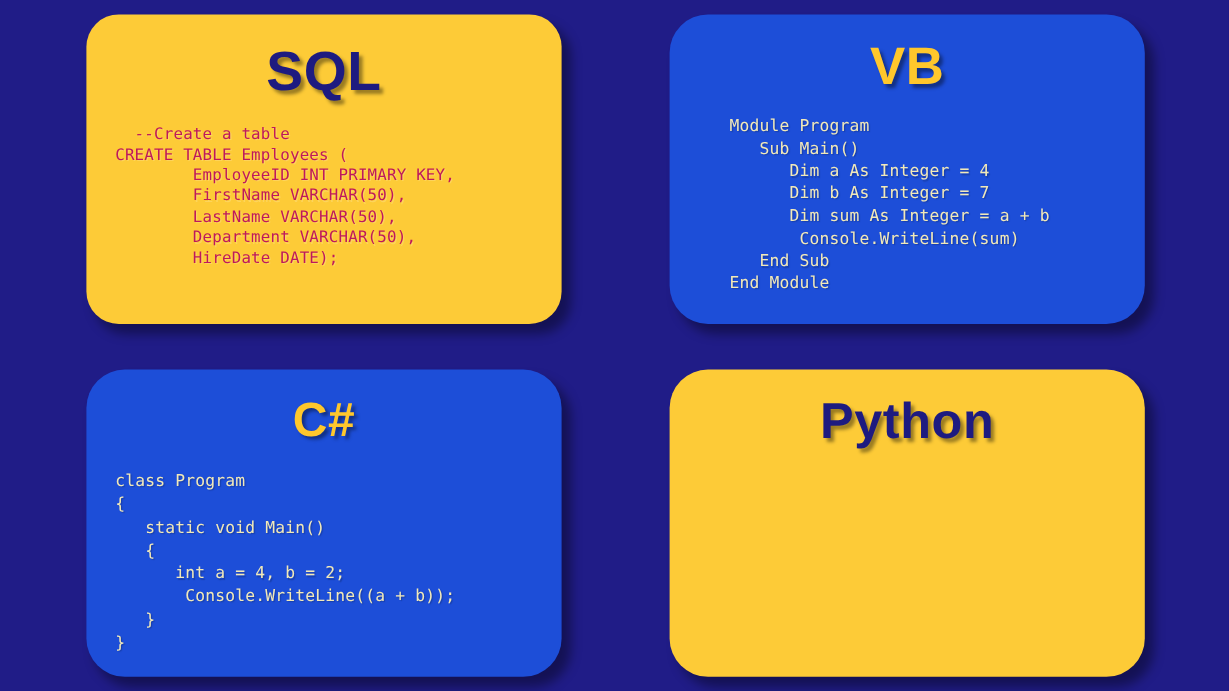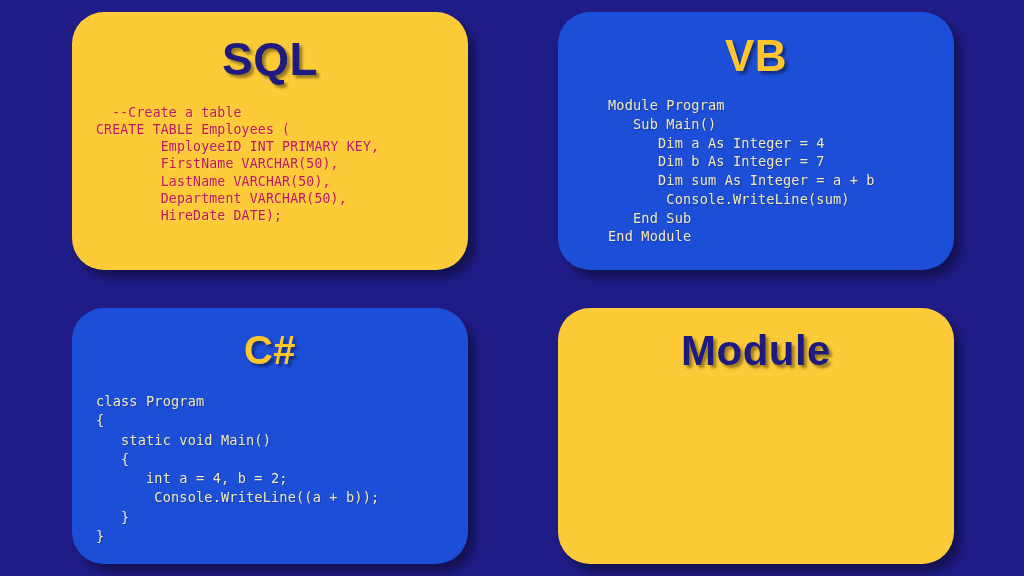--- a/index.html
+++ b/index.html
@@ -23,21 +23,21 @@
 
   .card {
     position: absolute;
     border-radius: 32px;
     box-shadow: 7px 8px 9px rgba(0, 0, 0, 0.38);
     overflow: hidden;
     box-sizing: border-box;
   }
 
   
-  .card-sql    { left: 72px;  top: 12px;  width: 396px; height: 258px; }
+  .card-sql    { left: 72px;  top: 12px;  width: 396px; height: 258px; border-radius: 27px; }
   .card-vb     { left: 558px; top: 12px;  width: 396px; height: 258px; }
   .card-csharp { left: 72px;  top: 308px; width: 396px; height: 256px; }
   .card-python { left: 558px; top: 308px; width: 396px; height: 256px; }
 
   
   .theme-yellow { background: #FDCB37; }
   .theme-blue   { background: #1d4ed8; }
 
   .card-title {
     text-align: center;
@@ -121,16 +121,16 @@
 {
    static void Main()
    {
       int a = 4, b = 2;
        Console.WriteLine((a + b));
    }
 }</pre>
   </div>
 
   <div class="card card-python theme-yellow">
-    <h2 class="card-title">Module</h2>
+    <h2 class="card-title">Python</h2>
   </div>
 
 </div>
 
 </body></html>

